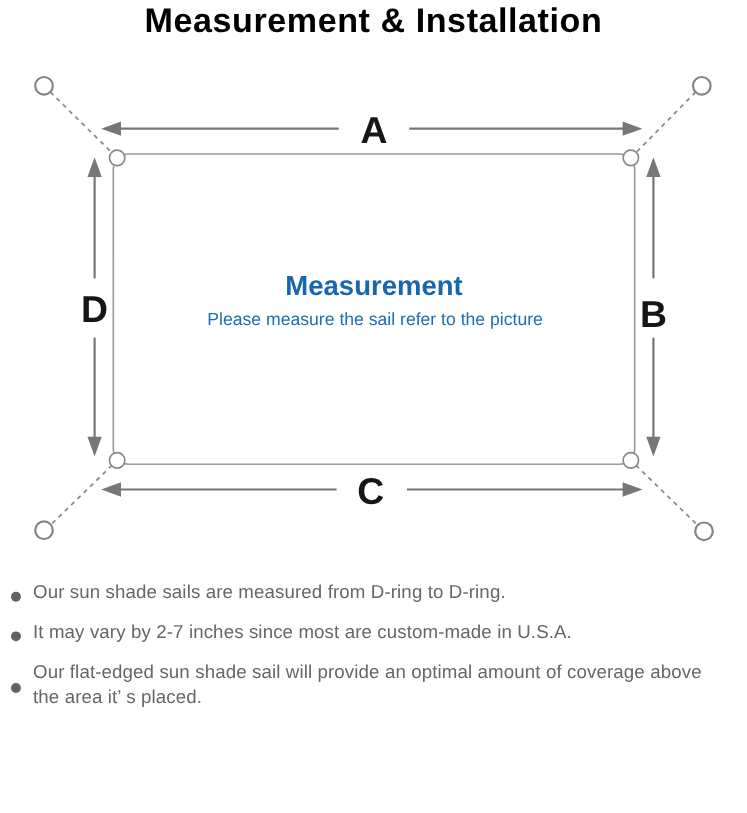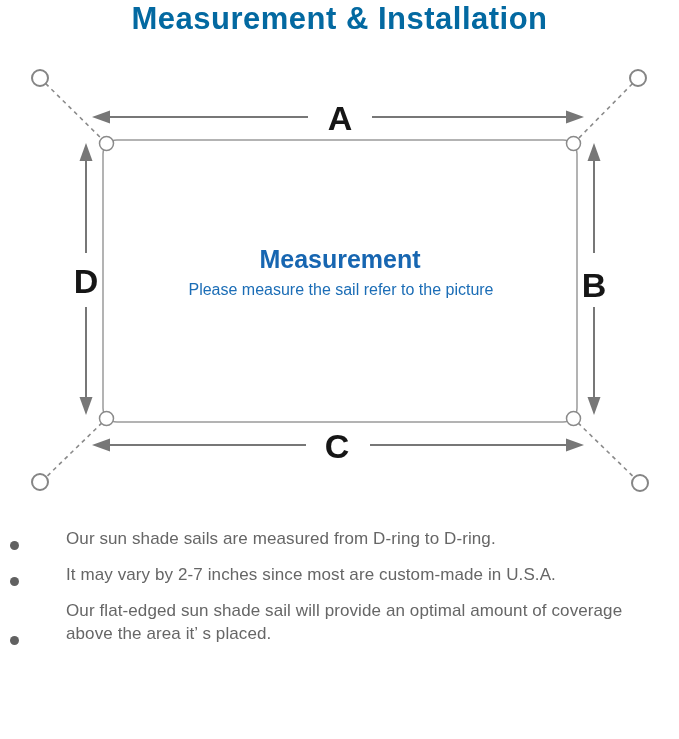--- a/index.html
+++ b/index.html
@@ -19,21 +19,21 @@
   }
   .page-title {
     position: absolute;
     top: 1px;
     left: 0;
     width: 679px;
     text-align: center;
     font-size: 31px;
     font-weight: bold;
     letter-spacing: 0.5px;
-    color: #0369a1;
+    color: #000000;
     white-space: nowrap;
   }
   .diagram-svg {
     position: absolute;
     top: 55px;
     left: 0;
   }
   .svg-dim-label {
     font-family: "Liberation Sans", sans-serif;
     font-size: 34px;
@@ -55,23 +55,22 @@
     position: absolute;
     top: 527px;
     left: 8px;
     width: 663px;
     list-style: none;
     margin: 0;
     padding: 0;
   }
   .note-item {
     display: flex;
-    align-items: flex-end;
+    align-items: center;
     margin-bottom: 13px;
-    gap: 36px;
   }
   .note-dot {
     flex: 0 0 auto;
     width: 9px;
     height: 9px;
     border-radius: 50%;
     background: #616161;
     margin: 7px 11px 0 2px;
   }
   .note-text {

